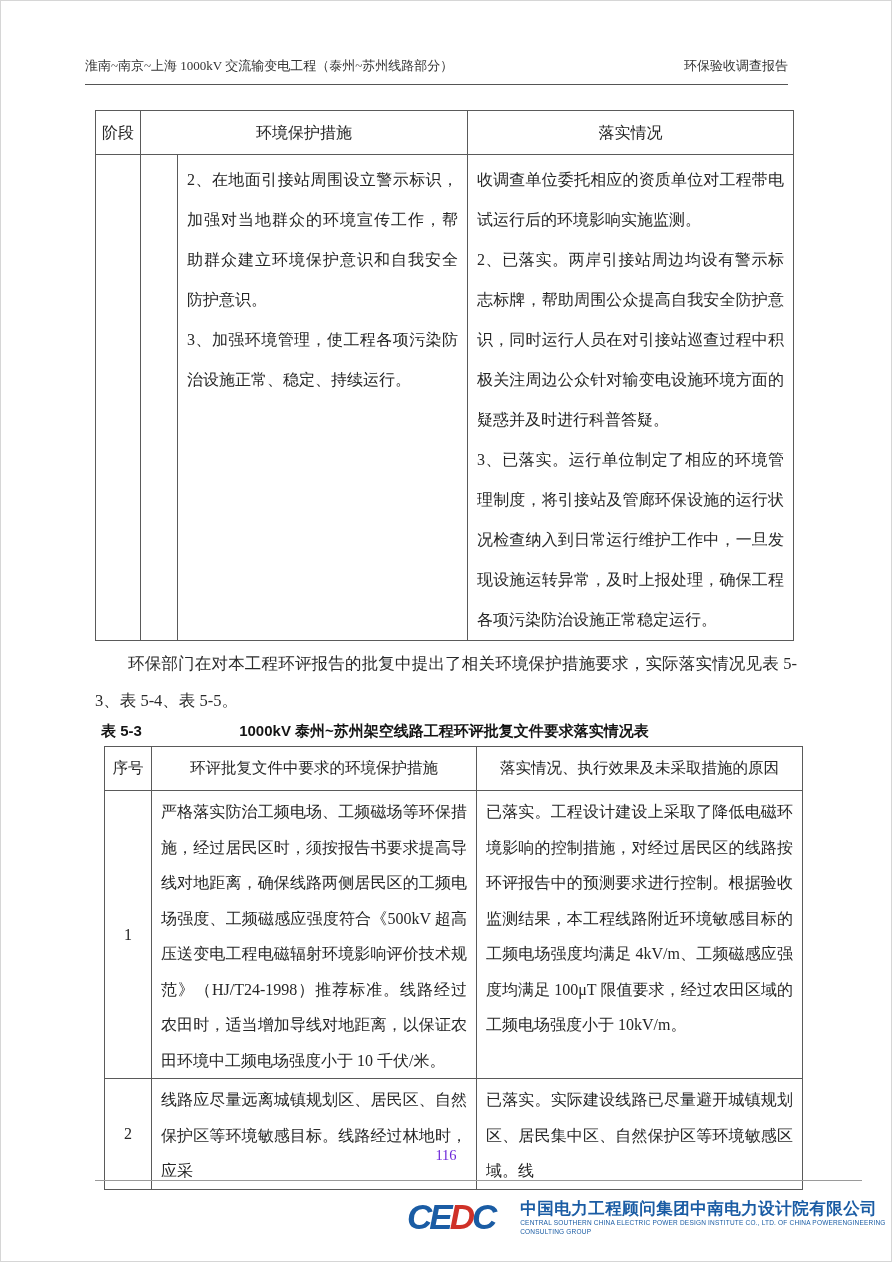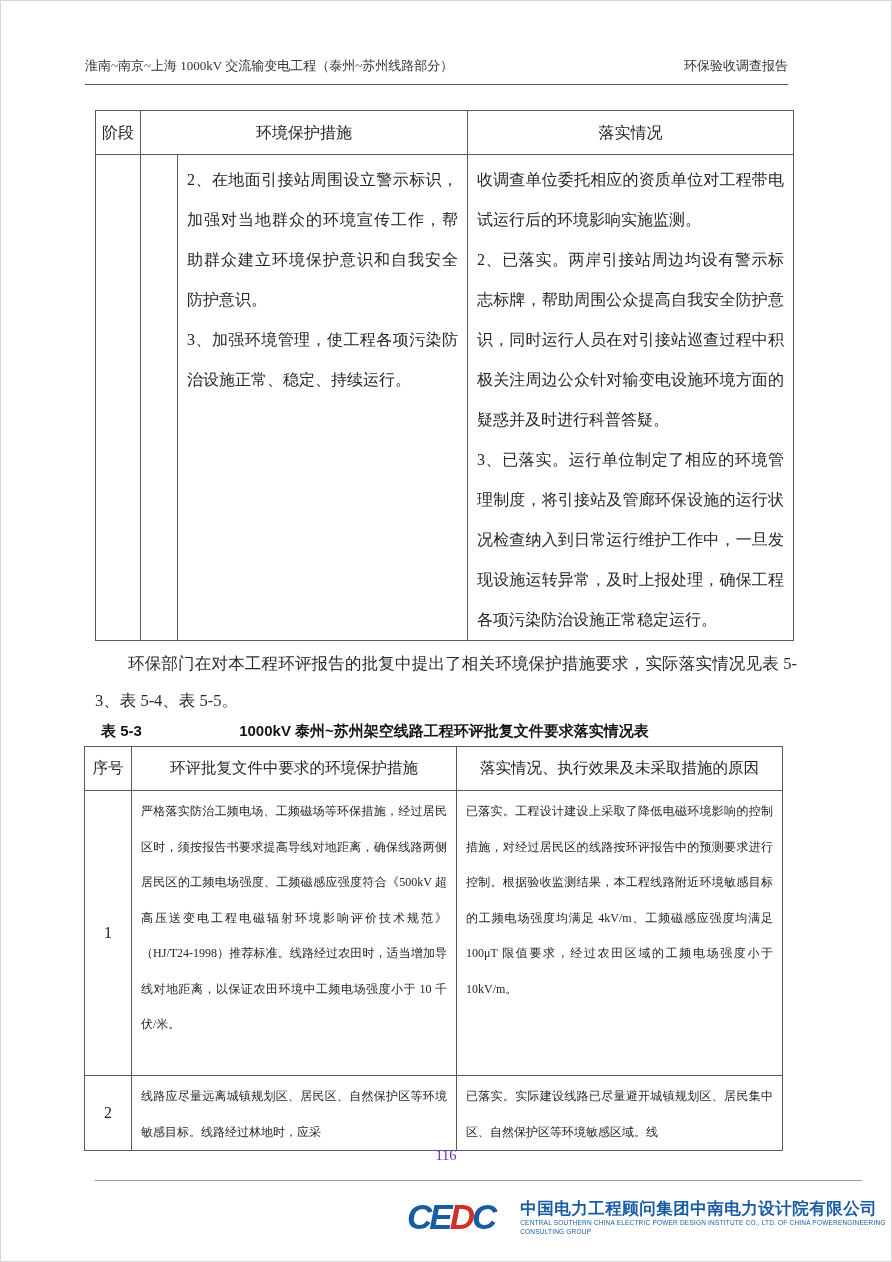--- a/index.html
+++ b/index.html
@@ -28,23 +28,23 @@
   .sec-para { position:absolute; top:645px; left:95px; width:702px; font-size:16.5px; line-height:37px;
     text-indent:2em; text-align:justify; color:#2a2a2a; }
 
   
   .t2-caption { position:absolute; top:722px; left:95px; width:698px; font-family:"Liberation Sans","DejaVu Sans",sans-serif;
     font-weight:bold; font-size:15px; color:#141414; }
   .t2-caption .cap-label { position:absolute; left:6px; top:0; }
   .t2-caption .cap-title { display:block; text-align:center; }
 
   
-  .t2 { position:absolute; top:746px; left:84px; width:698px; }
+  .t2 { position:absolute; top:746px; left:104px; width:698px; }
   .t2 th { height:44px; font-size:15.5px; text-align:center; vertical-align:middle; padding:0 4px; }
-  .t2 td.txt { vertical-align:top; font-size:12px; line-height:35.5px; text-align:justify; padding:3px 9px 0 9px; white-space:pre-line; }
+  .t2 td.txt { vertical-align:top; font-size:16px; line-height:35.5px; text-align:justify; padding:3px 9px 0 9px; white-space:pre-line; }
   .t2 td.num { text-align:center; vertical-align:middle; font-size:16px; }
   .t2 .row-1 { height:285px; }
   .t2 .row-2 { height:70px; }
   .t2 .row-2 td.txt { overflow:hidden;margin-left:32px; }
 
   
   .page-num { position:absolute; top:1147px; left:0; width:892px; text-align:center; font-size:14.5px; color:#6d28d9; }
 
   
   .footer-rule { position:absolute; top:1180px; left:95px; width:767px; border-top:1px solid #9a9a9a; }

